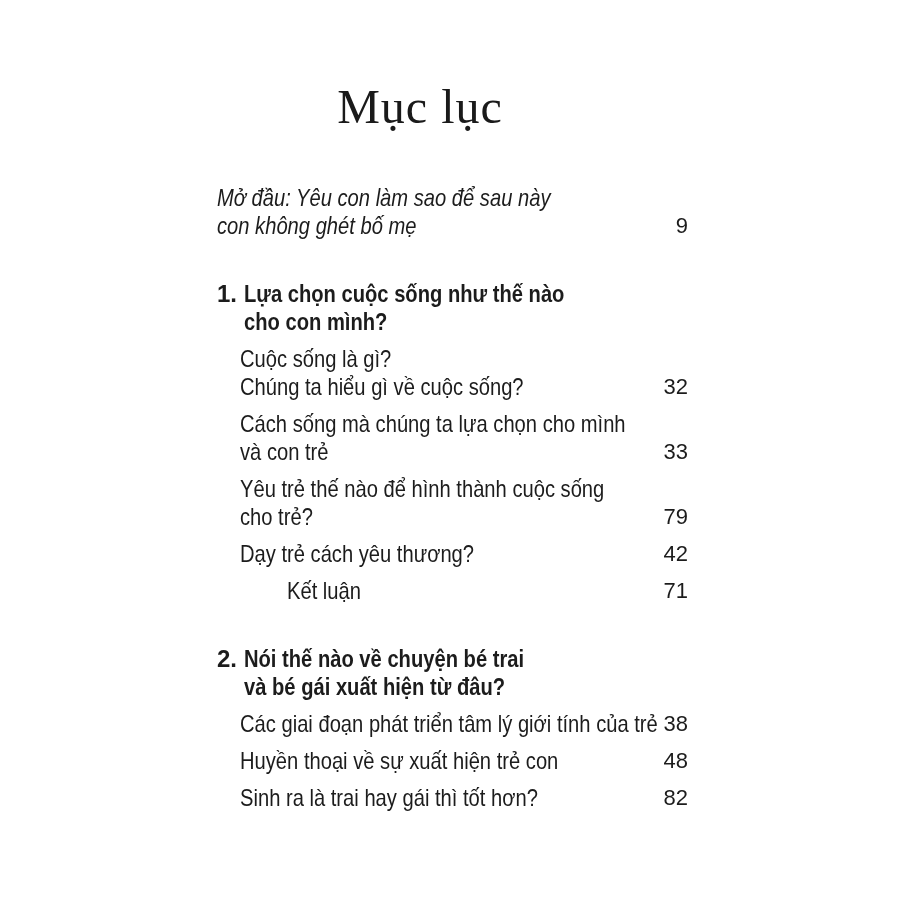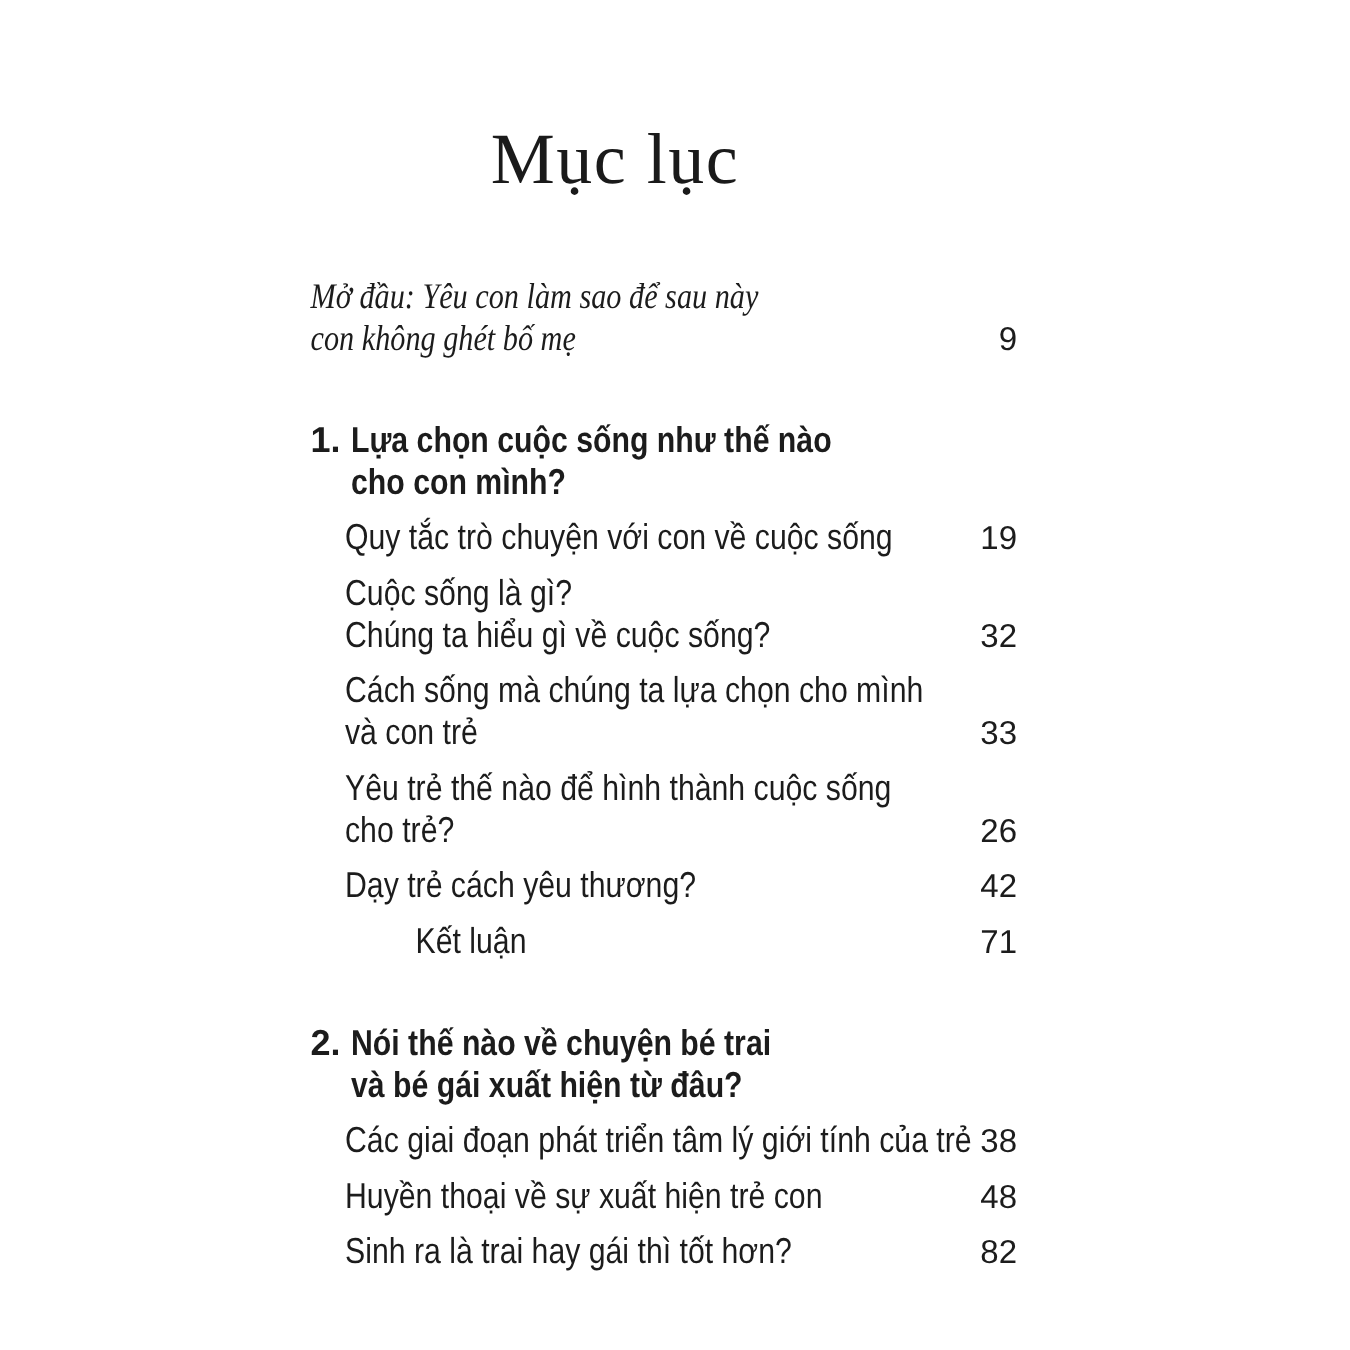--- a/index.html
+++ b/index.html
@@ -8,20 +8,21 @@
     background: #ffffff;
   }
   #page {
     position: relative;
     width: 820px;
     height: 900px;
     background: #ffffff;
     color: #1c1c1c;
     font-family: "Liberation Sans", sans-serif;
     overflow: hidden;
+    margin-left: 10px;
   }
   
   .doc-title {
     position: absolute;
     top: 46px;
     left: 0;
     width: 100%;
     text-align: center;
     font-family: "Liberation Serif", "DejaVu Serif", serif;
     font-weight: 400;
@@ -50,21 +51,21 @@
   .entry.section {
     margin-top: 40px;
     font-weight: 700;
   }
   .entry .sec-num {
     position: absolute;
     left: 0;
     top: 0;
   }
   .entry .lines { padding-left: 23px; }
-  .entry.intro .lines { padding-left: 0; font-family: Liberation Serif, serif; }
+  .entry.intro .lines { padding-left: 0; }
   .entry.section .lines { padding-left: 27px; }
   .entry.sub .lines { padding-left: 70px; }
   .line {
     white-space: nowrap;
     transform: scaleX(0.84);
     transform-origin: left top;
   }
   .page-num {
     position: absolute;
     right: 0;
@@ -94,47 +95,40 @@
     <span class="sec-num">1.</span>
     <div class="lines">
           <div class="line">Lựa chọn cuộc sống như thế nào</div>
           <div class="line">cho con mình?</div>
         </div>
 
   </div>
       <div class="entry item">
 
     <div class="lines">
-          <div class="line">Quy tắc trò chuyện với con về cuộc sống</div>
-        </div>
-    <span class="page-num">19</span>
-  </div>
-      <div class="entry item">
-
-    <div class="lines">
           <div class="line">Cuộc sống là gì?</div>
           <div class="line">Chúng ta hiểu gì về cuộc sống?</div>
         </div>
     <span class="page-num">32</span>
   </div>
       <div class="entry item">
 
     <div class="lines">
           <div class="line">Cách sống mà chúng ta lựa chọn cho mình</div>
           <div class="line">và con trẻ</div>
         </div>
     <span class="page-num">33</span>
   </div>
       <div class="entry item">
 
     <div class="lines">
           <div class="line">Yêu trẻ thế nào để hình thành cuộc sống</div>
           <div class="line">cho trẻ?</div>
         </div>
-    <span class="page-num">26</span>
+    <span class="page-num">79</span>
   </div>
       <div class="entry item">
 
     <div class="lines">
           <div class="line">Dạy trẻ cách yêu thương?</div>
         </div>
     <span class="page-num">42</span>
   </div>
       <div class="entry sub">
 

